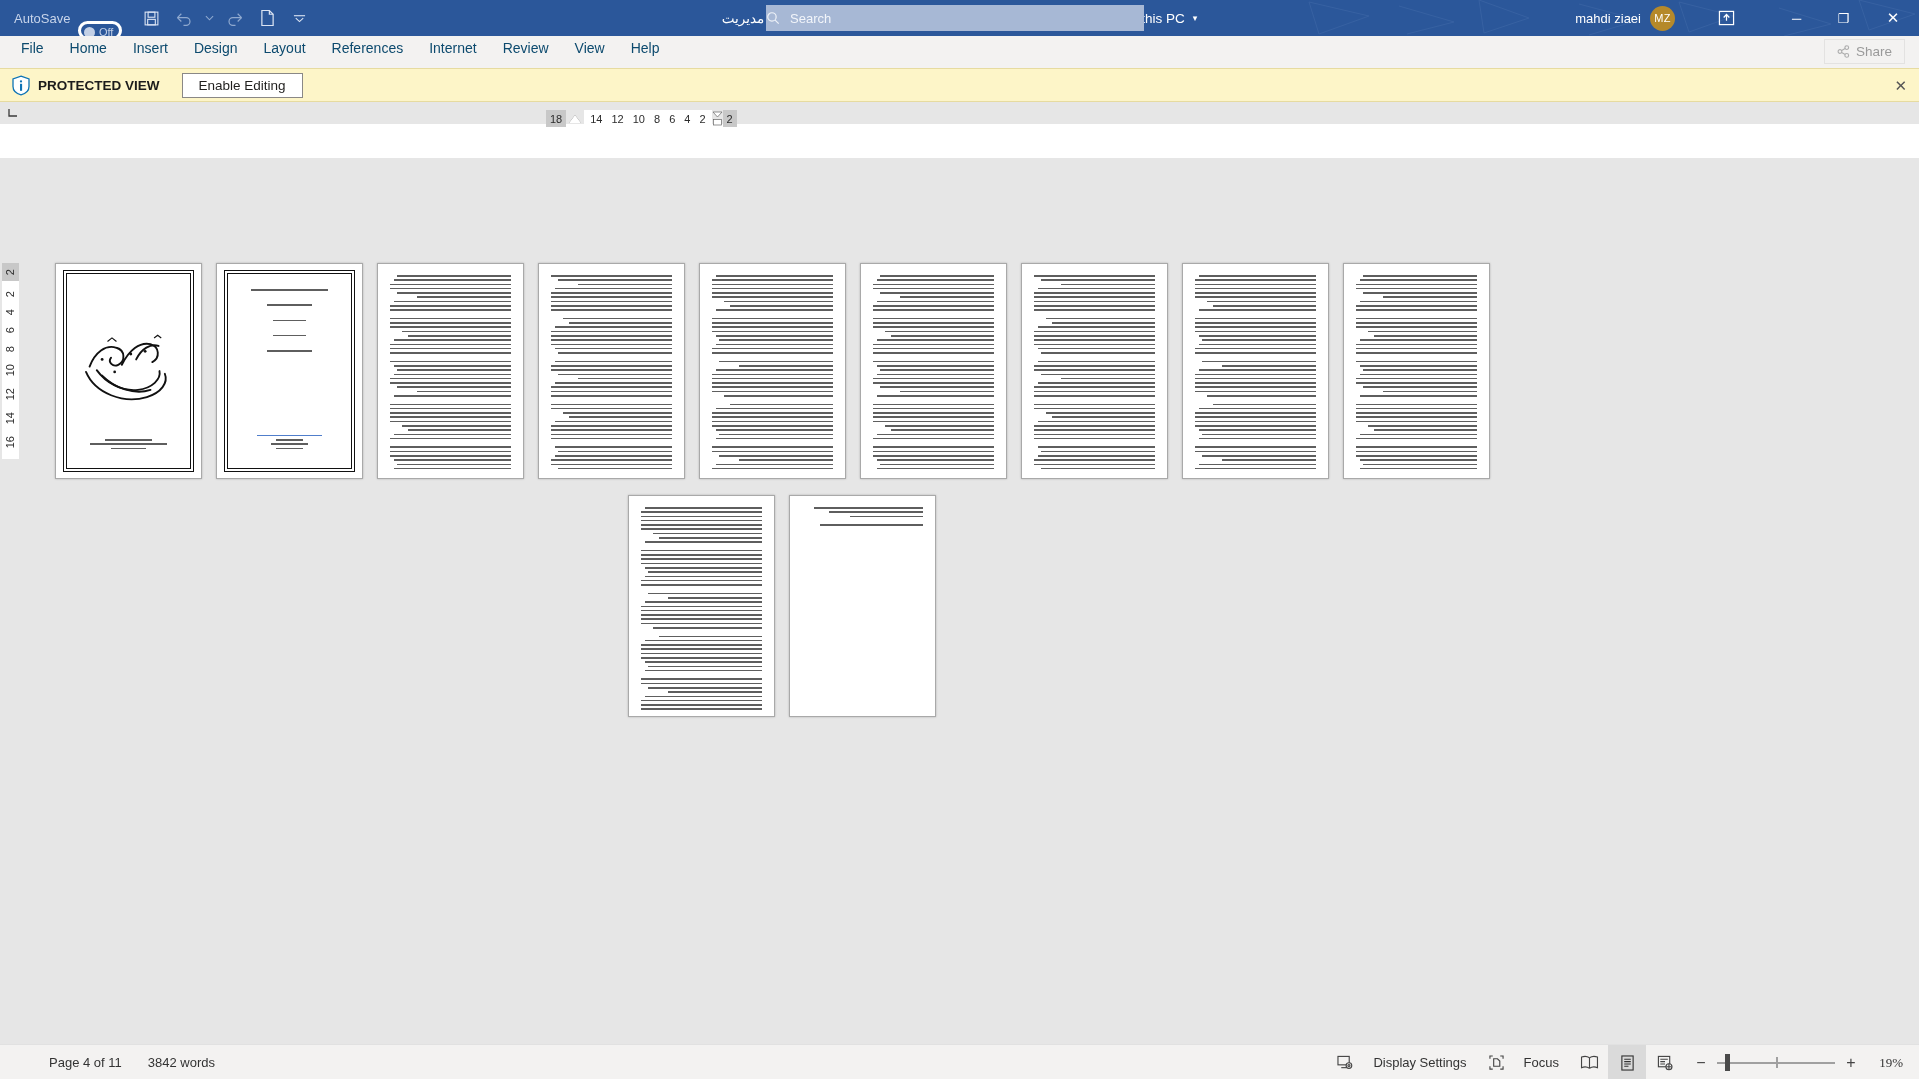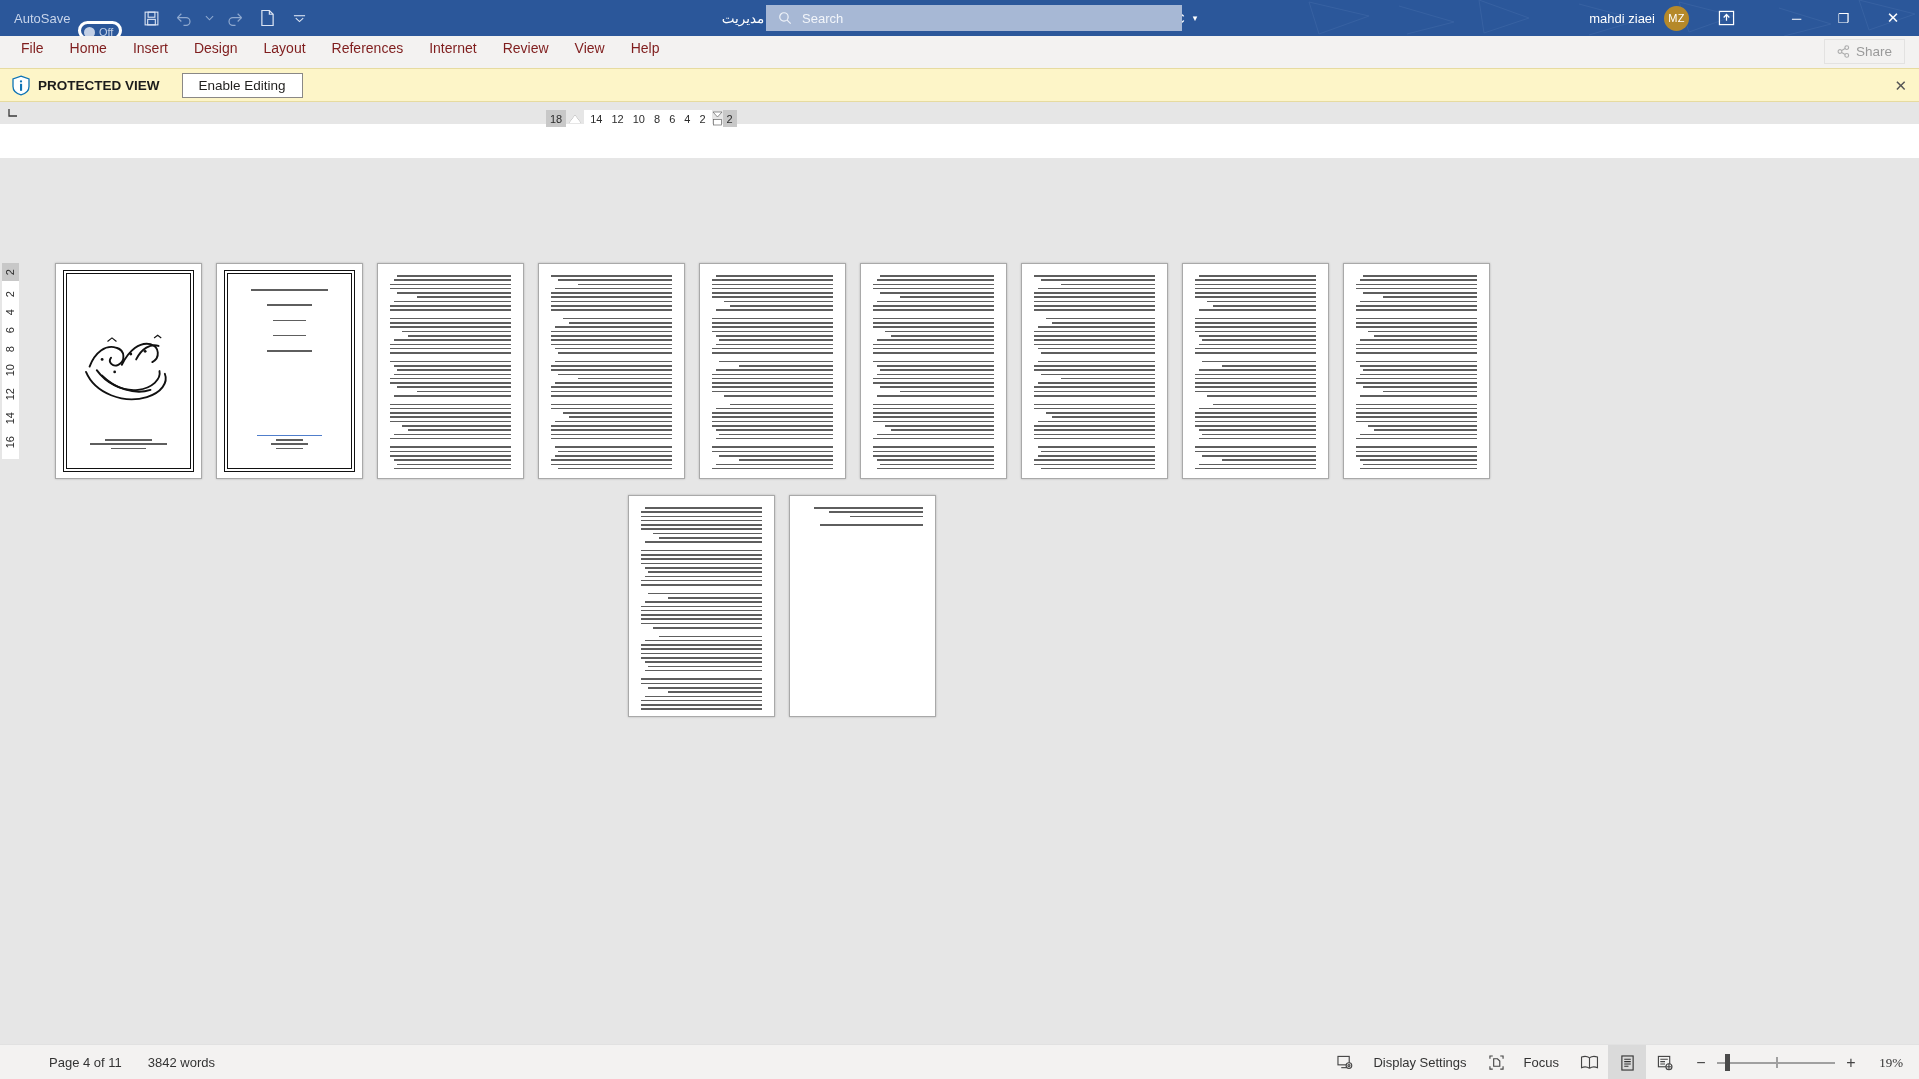--- a/index.html
+++ b/index.html
@@ -54,29 +54,28 @@
   .qat-btn.small { width: 18px; }
   .title-text {
     position: absolute; left: 0; right: 0; top: 0; height: 36px;
     display: flex; align-items: center; justify-content: center;
     gap: 6px; font-size: 13.5px; pointer-events: none;
   }
   .title-text .rtl { direction: rtl; unicode-bidi: bidi-override; }
   .title-caret { font-size: 9px; margin-left: 2px; }
   .search-box {
     position: absolute; left: 766px; top: 5px;
-    width: 416px; height: 26px;
+    width: 378px; height: 26px;
     background: #a7b8d5;
     display: flex; align-items: center; gap: 10px;
-    padding-left: 12px;
     font-size: 13px; color: #f2f5fa;
   }
   .search-box .sicon { font-size: 13px; }
   .acct {
-    position: absolute; right: 230px; top: 0; height: 36px;
+    position: absolute; right: 244px; top: 0; height: 36px;
     display: flex; align-items: center; gap: 9px;
     font-size: 13px;
   }
   .avatar {
     width: 25px; height: 25px; border-radius: 50%;
     background: #b5892a; color: #fff;
     display: flex; align-items: center; justify-content: center;
     font-size: 11px; letter-spacing: .3px;
   }
   .ribbon-display {
@@ -97,21 +96,21 @@
 
   
   .tabstrip {
     height: 32px; background: #f3f2f1;
     display: flex; align-items: center;
     position: relative;
     border-bottom: 1px solid #f3f2f1;
   }
   .tab {
     padding: 0 13px; height: 40px; line-height: 32px;
-    font-size: 14px; color: #7f1d1d;
+    font-size: 14px; color: #0c4a6e;
   }
   .tab.first { margin-left: 8px; }
   .share-btn {
     position: absolute; right: 14px; top: 3px;
     height: 25px; padding: 0 12px;
     display: flex; align-items: center; gap: 6px;
     font-size: 13.5px; color: #9a9a9a;
     border: 1px solid #e3e2e1; background: #f3f2f1;
   }
 

